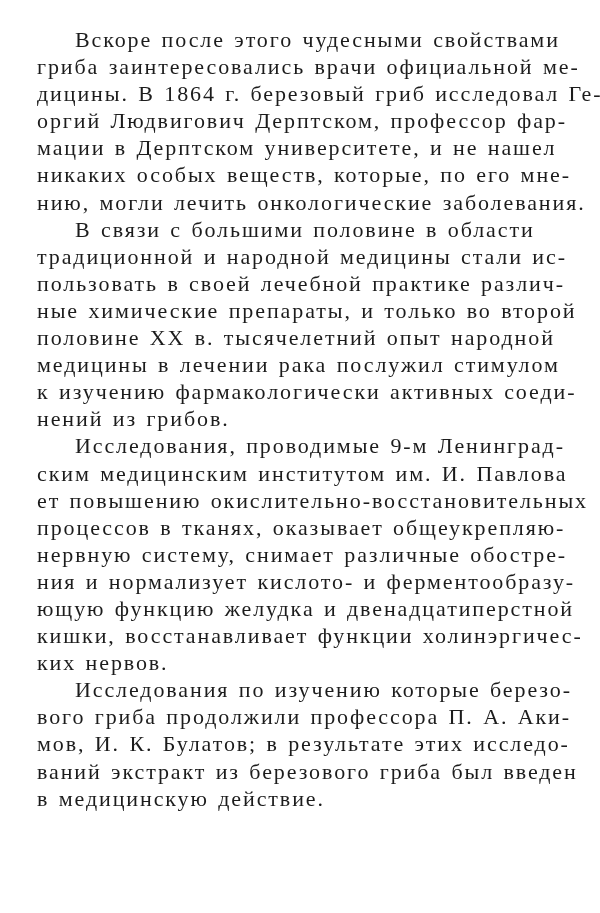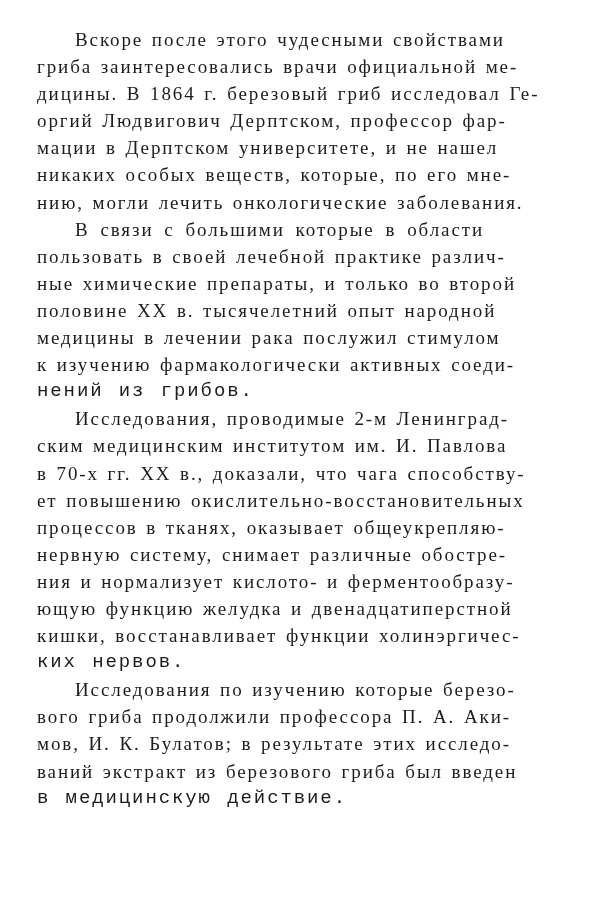--- a/index.html
+++ b/index.html
@@ -12,70 +12,69 @@
       height: 913px;
       overflow: hidden;
       position: relative;
     }
     .page {
       position: absolute;
       left: 37px;
       top: 26px;
       width: 447px;
       font-family: "Liberation Serif", "DejaVu Serif", serif;
-      font-size: 19px;
+      font-size: 22px;
       line-height: 27.1px;
       color: #1c1c1c;
       letter-spacing: 1.9px;
       word-spacing: 2px;
     }
     .line {
       display: block;
       white-space: nowrap;
       text-align: justify;
       text-align-last: justify;
       height: 27.1px;
     }
     .line.indent {
       padding-left: 38px;
     }
     .line.last {
       text-align-last: left;
-      font-family: Liberation Mono, monospace;
     }
   </style>
 </head>
 <body>
 
 <div class="page">
 
   <div class="paragraph">
     <span class="line indent">Вскоре после этого чудесными свойствами</span>
     <span class="line">гриба заинтересовались врачи официальной ме-</span>
     <span class="line">дицины. В 1864 г. березовый гриб исследовал Ге-</span>
     <span class="line">оргий Людвигович Дерптском, профессор фар-</span>
     <span class="line">мации в Дерптском университете, и не нашел</span>
     <span class="line">никаких особых веществ, которые, по его мне-</span>
     <span class="line">нию, могли лечить онкологические заболевания.</span>
   </div>
 
   <div class="paragraph">
-    <span class="line indent">В связи с большими которые в области</span>
+    <span class="line indent">В связи с большими половине в области</span>
+    <span class="line">традиционной и народной медицины стали ис-</span>
     <span class="line">пользовать в своей лечебной практике различ-</span>
     <span class="line">ные химические препараты, и только во второй</span>
     <span class="line">половине XX в. тысячелетний опыт народной</span>
     <span class="line">медицины в лечении рака послужил стимулом</span>
     <span class="line">к изучению фармакологически активных соеди-</span>
     <span class="line last">нений из грибов.</span>
   </div>
 
   <div class="paragraph">
-    <span class="line indent">Исследования, проводимые 2-м Ленинград-</span>
+    <span class="line indent">Исследования, проводимые 9-м Ленинград-</span>
     <span class="line">ским медицинским институтом им. И. Павлова</span>
-    <span class="line">в 70-х гг. XX в., доказали, что чага способству-</span>
     <span class="line">ет повышению окислительно-восстановительных</span>
     <span class="line">процессов в тканях, оказывает общеукрепляю-</span>
     <span class="line">нервную систему, снимает различные обостре-</span>
     <span class="line">ния и нормализует кислото- и ферментообразу-</span>
     <span class="line">ющую функцию желудка и двенадцатиперстной</span>
     <span class="line">кишки, восстанавливает функции холинэргичес-</span>
     <span class="line last">ких нервов.</span>
   </div>
 
   <div class="paragraph">

